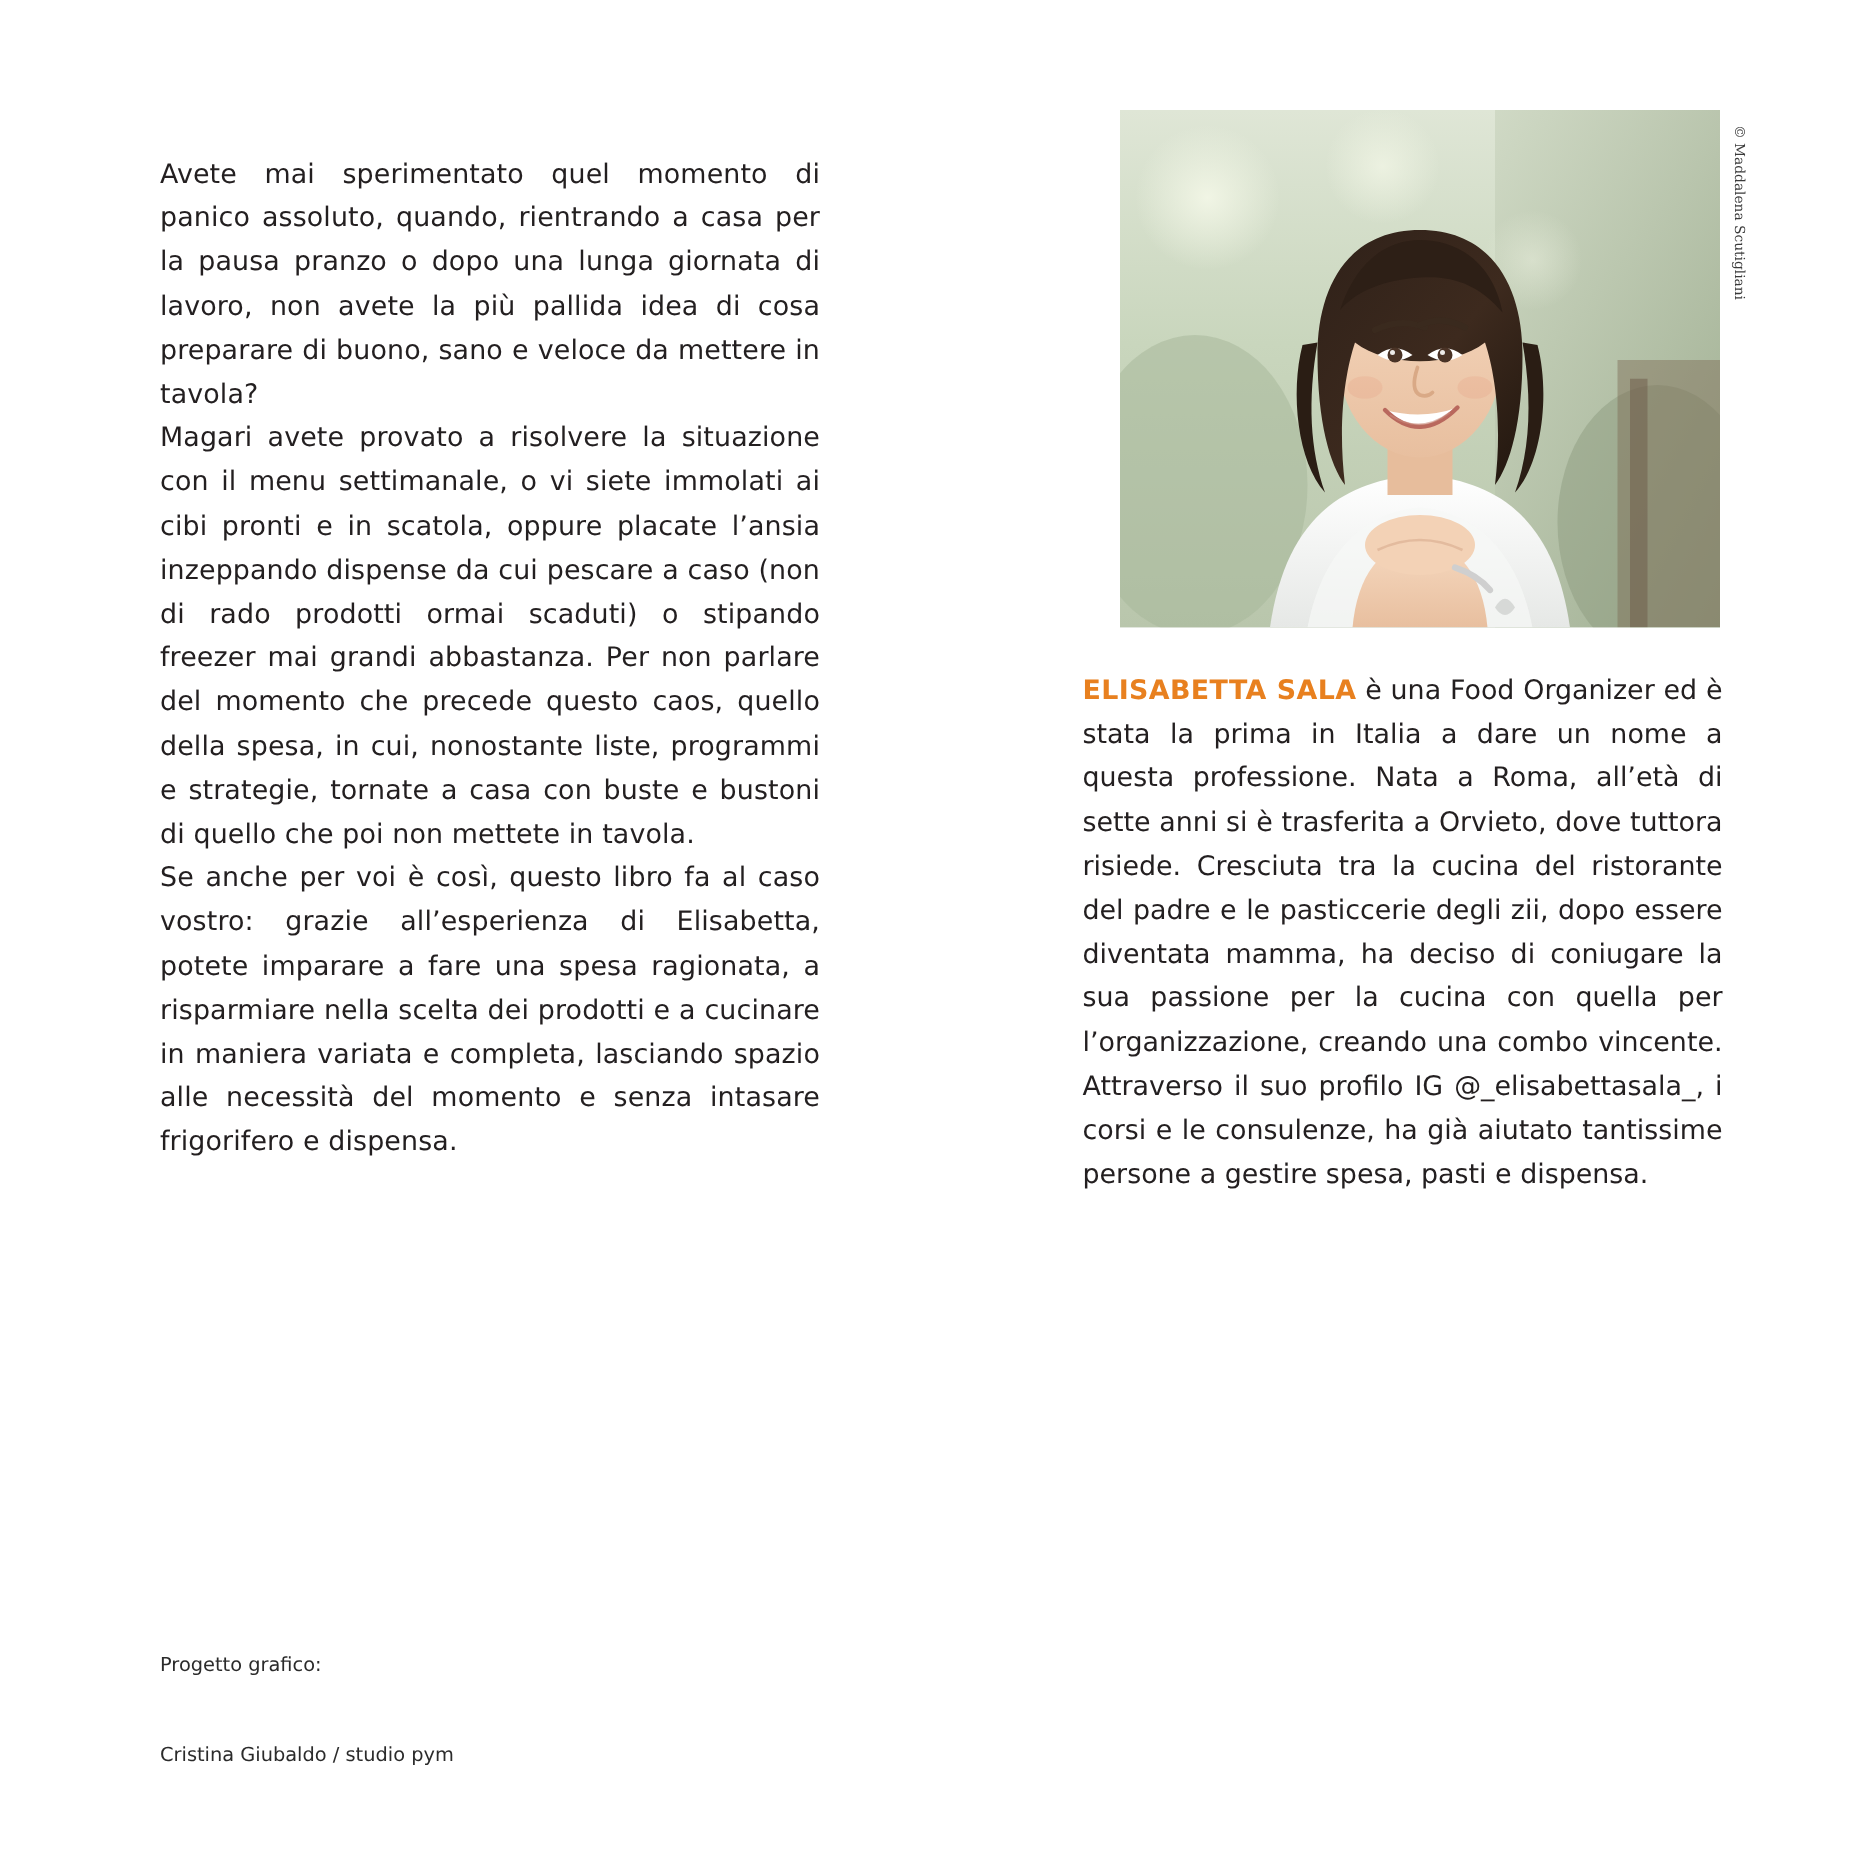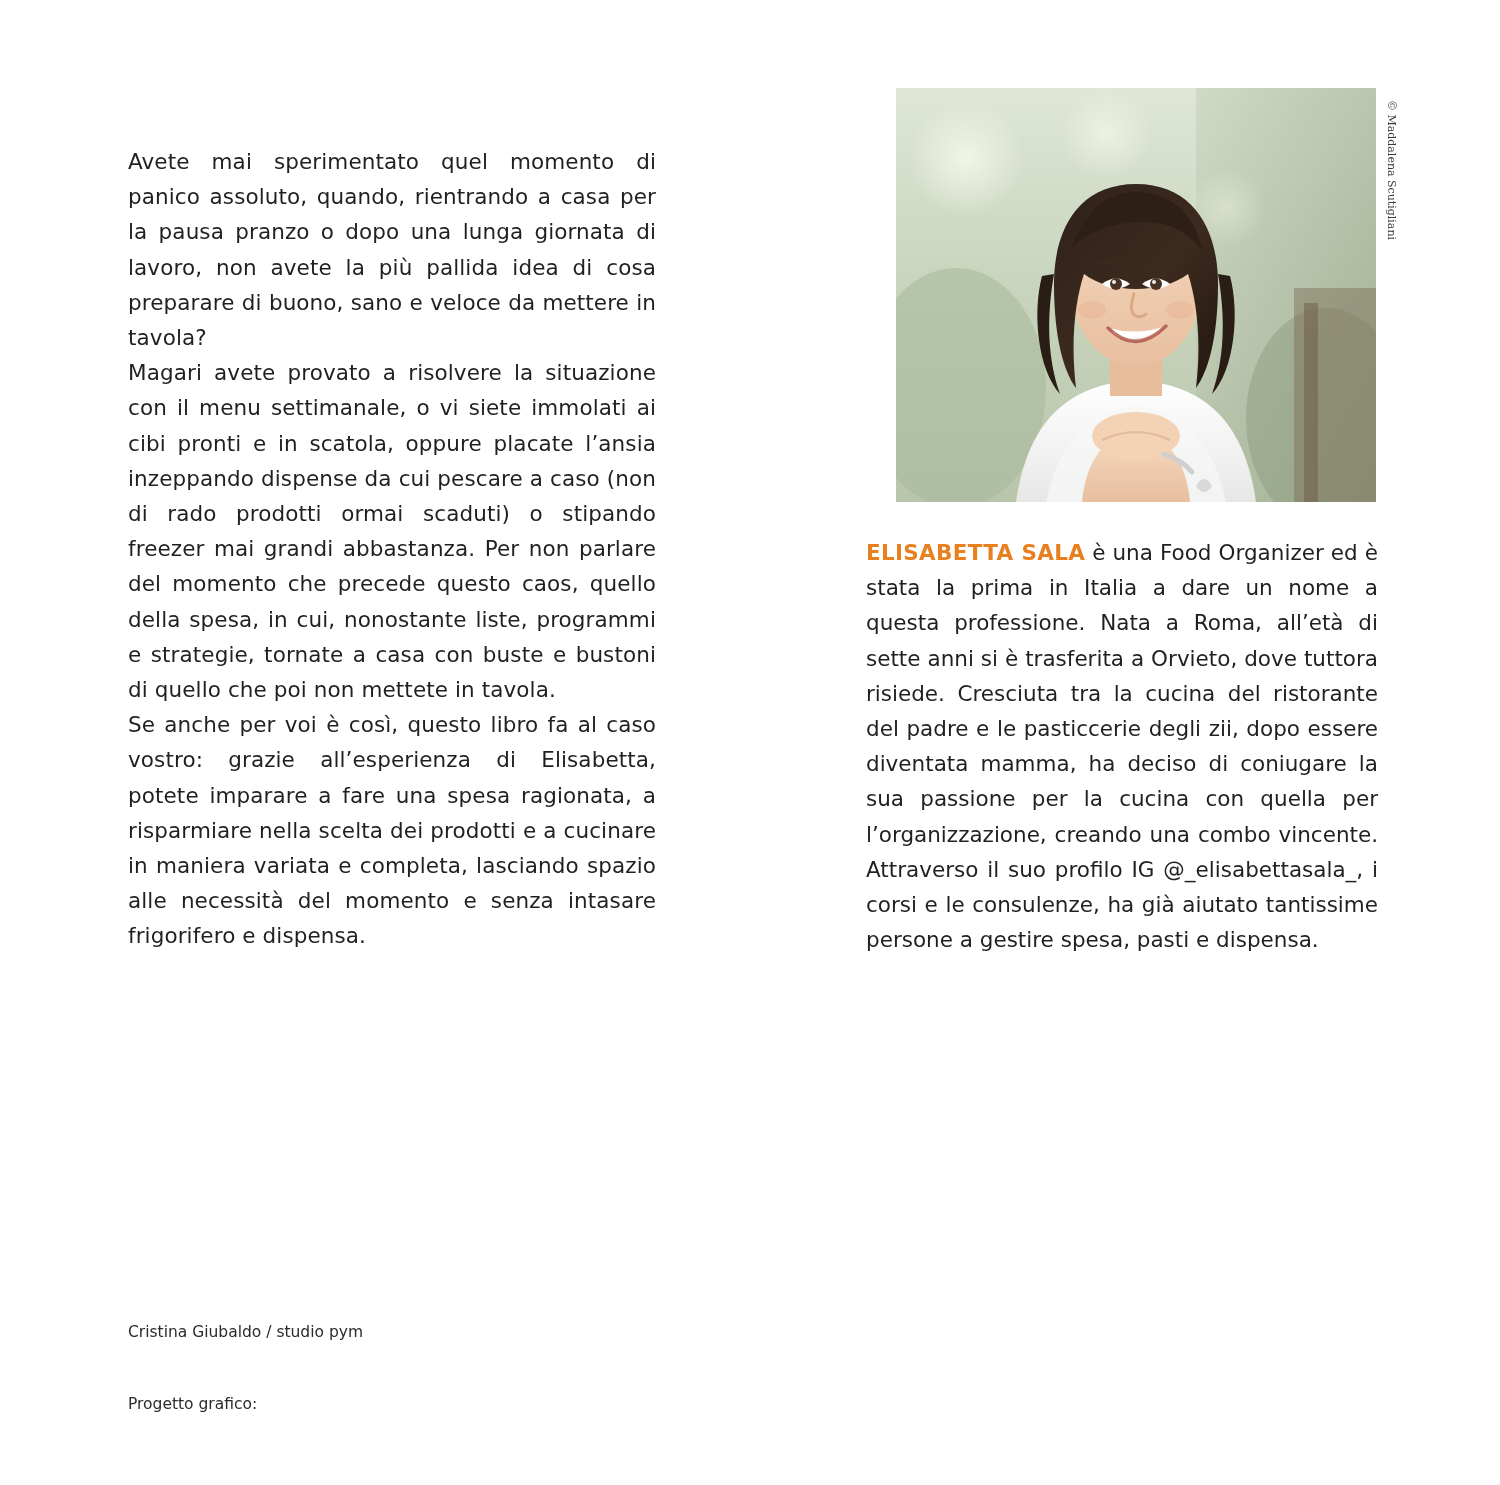--- a/index.html
+++ b/index.html
@@ -13,21 +13,21 @@
     position: relative;
     font-family: "DejaVu Sans", sans-serif;
     color: #231f20;
     overflow: hidden;
   }
 
   
   .blurb {
     position: absolute;
     left: 128px;
-    top: 144px;
+    top: 122px;
     width: 528px;
   }
   .blurb p {
     margin: 0;
     font-size: 21.5px;
     line-height: 35.2px;
     text-align: justify;
     text-justify: inter-word;
     letter-spacing: 0.1px;
     color: #231f20;
@@ -197,17 +197,17 @@
   </div>
   <div class="photo-credit">© Maddalena Scutigliani</div>
 </div>
 
 <div class="bio">
   <p><span class="name">ELISABETTA SALA</span><span> è una Food Organizer ed è stata la prima in Italia a dare un nome a questa professione. Nata a Roma, all’età di sette anni si è trasferita a Orvieto, dove tuttora risiede. Cresciuta tra la cucina del ristorante del padre e le pasticcerie degli zii, dopo essere diventata mamma, ha deciso di coniugare la sua passione per la cucina con quella per l’organizzazione, creando una combo vincente. Attraverso il suo profilo IG @_elisabettasala_, i corsi e le consulenze, ha già aiutato tantissime persone a gestire spesa, pasti e dispensa.</span></p>
 </div>
 
 <div class="colophon">
   <div class="block">
+    <div>Progetto grafico:</div>
     <div>Cristina Giubaldo / studio pym</div>
-    <div>Progetto grafico:</div>
   </div>
 
 </div>
 
 </body></html>

